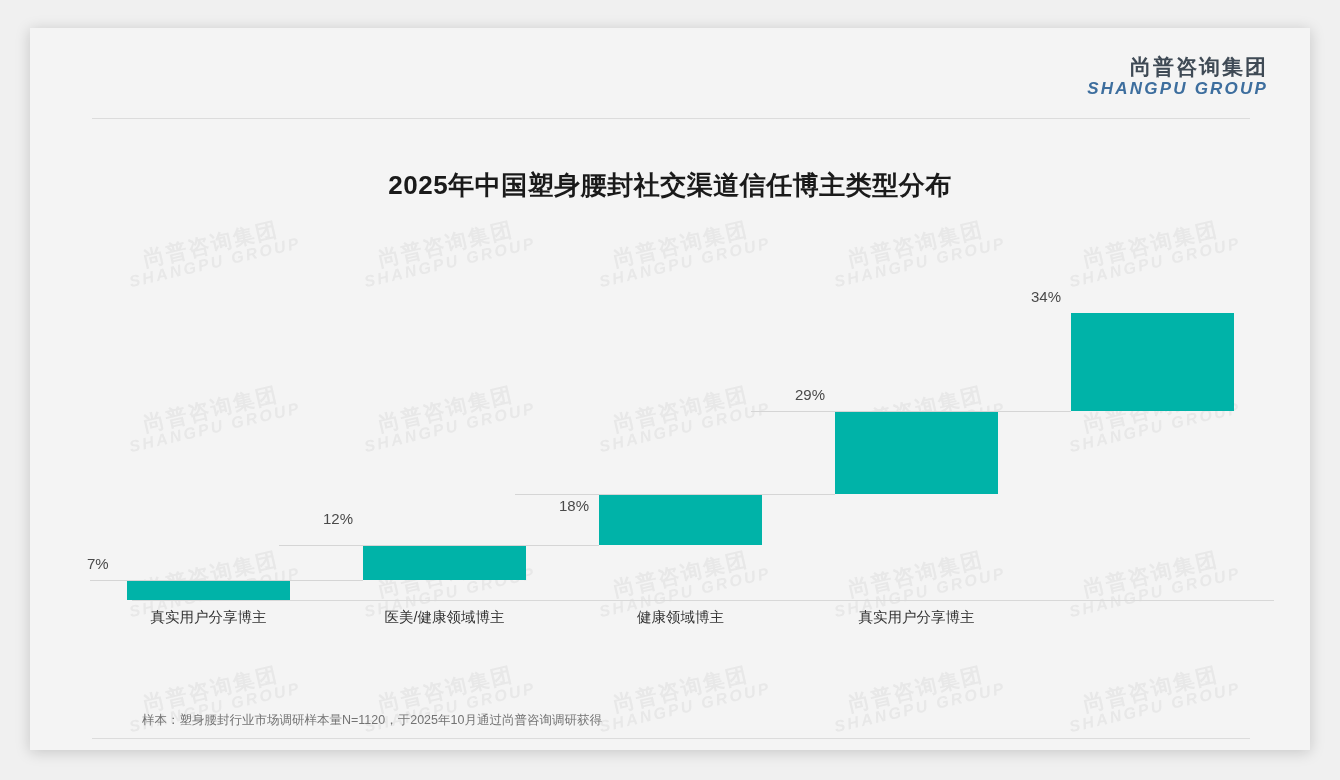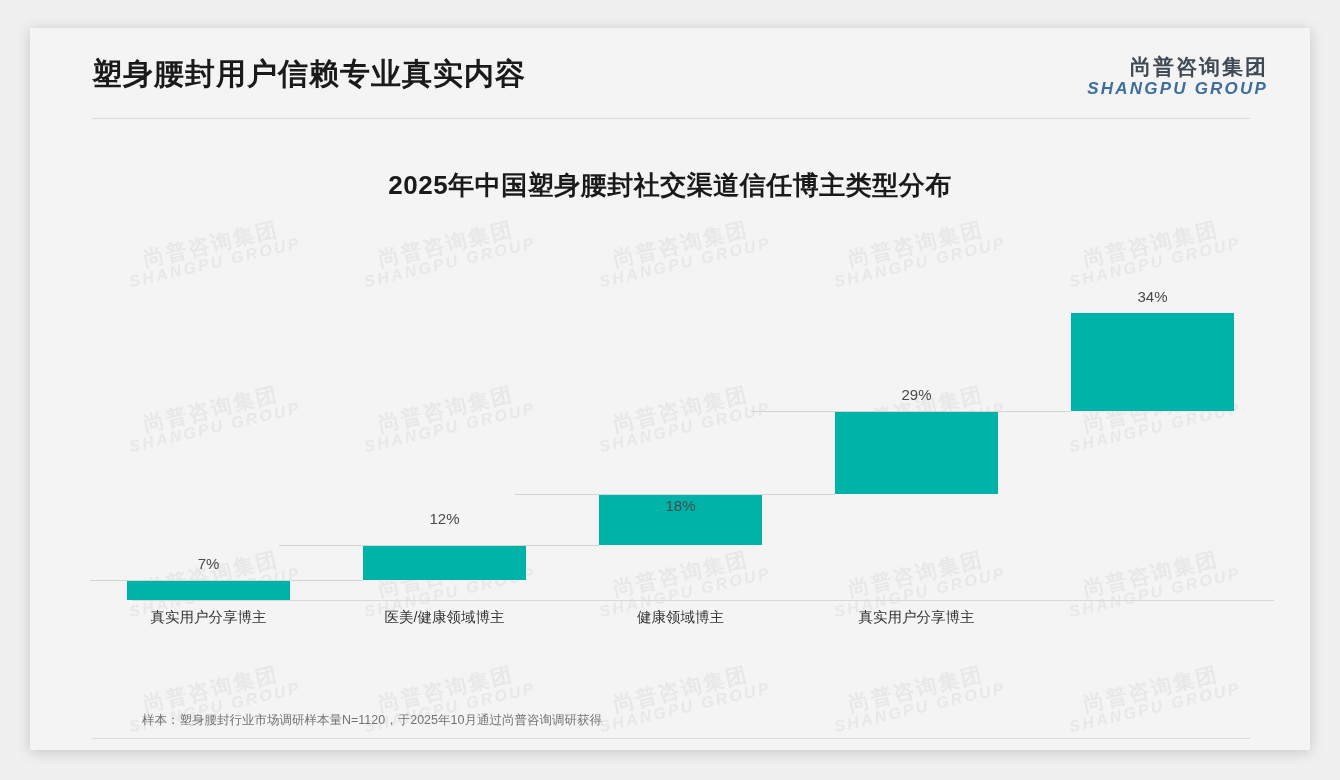--- a/index.html
+++ b/index.html
@@ -133,21 +133,20 @@
   }
   .connector {
     position: absolute;
     height: 1px;
     background: #d5d5d5;
   }
   .bar-label {
     position: absolute;
     font-size: 15px;
     color: #4a4a4a;
-    text-align: center;
     white-space: nowrap;
   }
   #axis-line {
     position: absolute;
     left: 42px;
     top: 392px;
     width: 1142px;
     height: 1px;
     background: #d8d8d8;
   }
@@ -270,21 +269,20 @@
         <span class="wm-cn">尚普咨询集团</span>
         <span class="wm-en">SHANGPU GROUP</span>
       </div>
       <div class="wm" style="left: 1035px; top: 650px;">
         <span class="wm-cn">尚普咨询集团</span>
         <span class="wm-en">SHANGPU GROUP</span>
       </div>
     </div>
 
   <div id="header">
-    <div id="page-title">塑身腰封用户信赖专业真实内容</div>
     <div id="logo">
       <span class="logo-cn">尚普咨询集团</span>
       <span class="logo-en">SHANGPU GROUP</span>
     </div>
   </div>
   <div id="header-divider"></div>
 
   <div id="chart-title">2025年中国塑身腰封社交渠道信任博主类型分布</div>
 
   <div id="plot">

